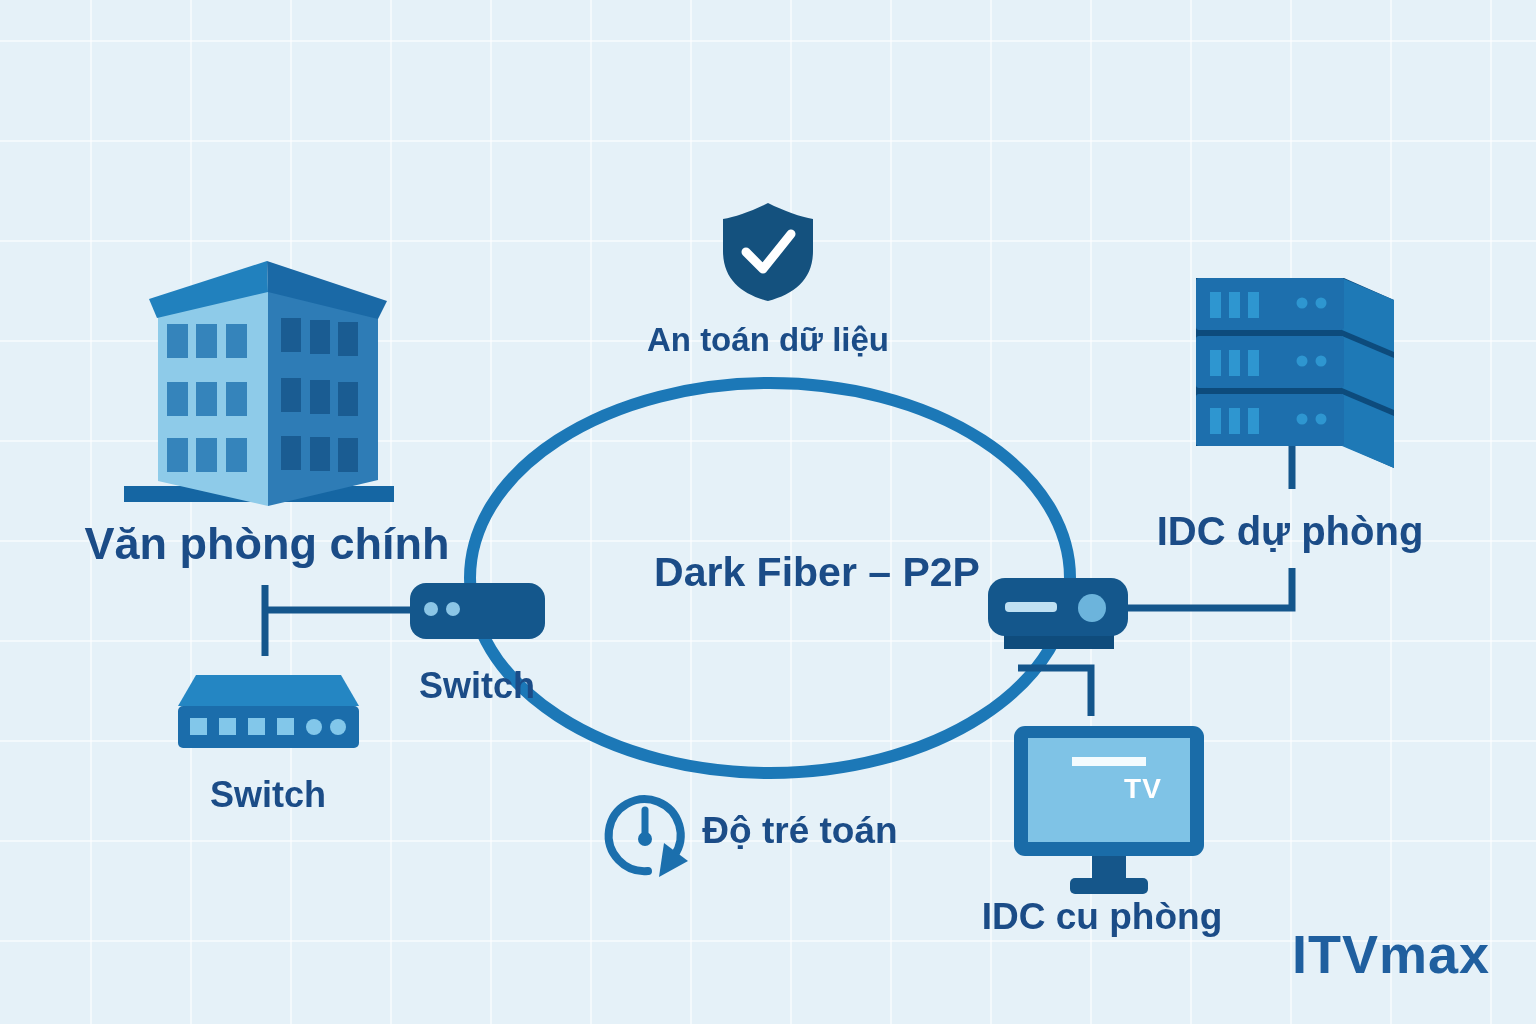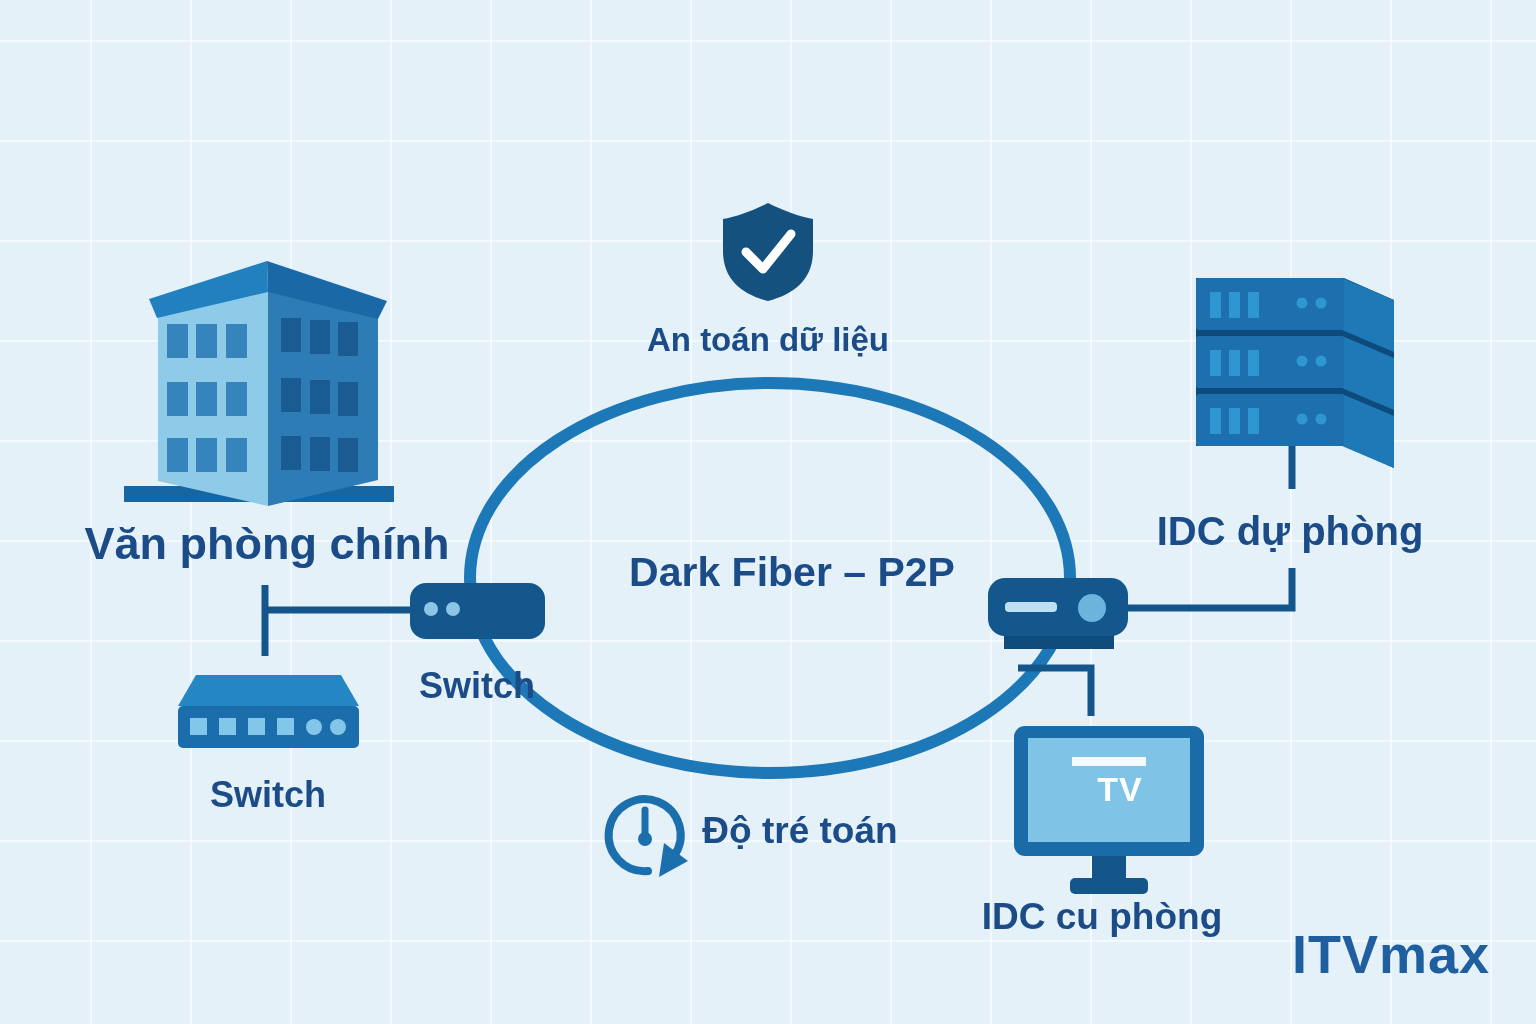--- a/index.html
+++ b/index.html
@@ -145,31 +145,31 @@
     <g>
       <path d="M648 871 A36 36 0 1 1 674 856" fill="none" stroke="#1b6fad" stroke-width="8" stroke-linecap="round"></path>
       <polygon points="659,877 688,861 664,843" fill="#1b6fad"></polygon>
       <line x1="645" y1="810" x2="645" y2="836" stroke="#1b6fad" stroke-width="7" stroke-linecap="round"></line>
       <circle cx="645" cy="839" r="7" fill="#1b6fad"></circle>
     </g>
   </svg>
 
   <div class="lbl" style="left:768px;top:339px;font-size:33px">An toán dữ liệu</div>
 
-  <div class="lbl" style="left:792px;top:572px;font-size:41px">Dark Fiber – P2P</div>
+  <div class="lbl" style="left:817px;top:572px;font-size:41px">Dark Fiber – P2P</div>
 
   <div class="lbl" style="left:267px;top:543px;font-size:45px">Văn phòng chính</div>
 
   <div class="lbl" style="left:268px;top:795px;font-size:36px">Switch</div>
 
   <div class="lbl" style="left:477px;top:686px;font-size:36px">Switch</div>
 
   <div class="lbl" style="left:1290px;top:531px;font-size:40px">IDC dự phòng</div>
 
   <div class="lbl" style="left:1102px;top:916px;font-size:37px">IDC cu phòng</div>
 
   <div class="lbl" style="left:800px;top:830px;font-size:37px">Độ tré toán</div>
 
-  <div class="lbl tvtext" style="left:1120px;top:789px;font-size:34px">TV</div>
+  <div class="lbl tvtext" style="left:1143px;top:789px;font-size:28px">TV</div>
 
   <div class="lbl brand" style="left:1391px;top:954px;font-size:54px">ITVmax</div>
 
 </div>
 
 </body></html>

